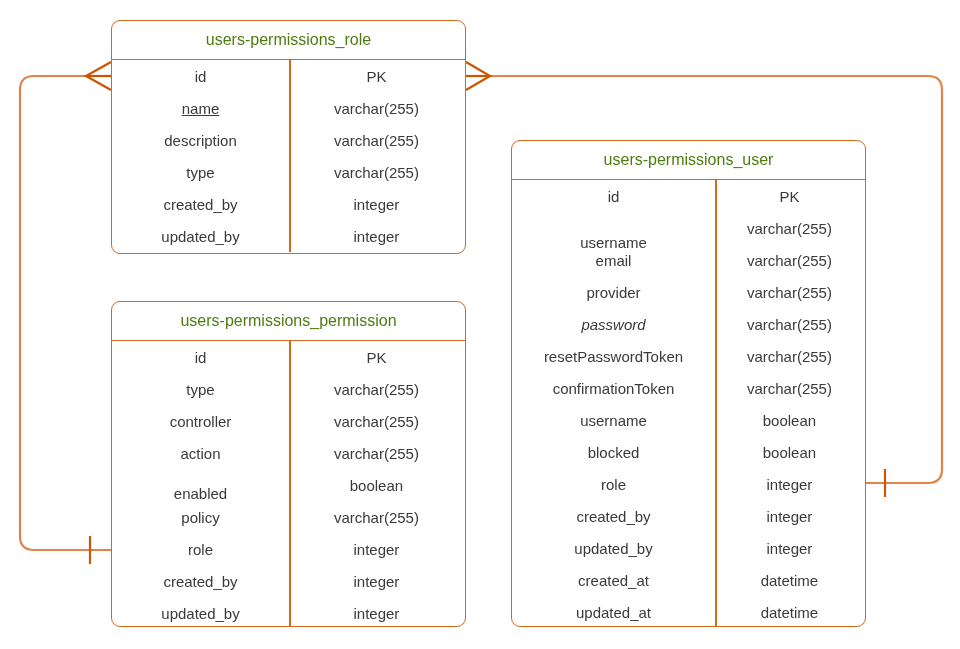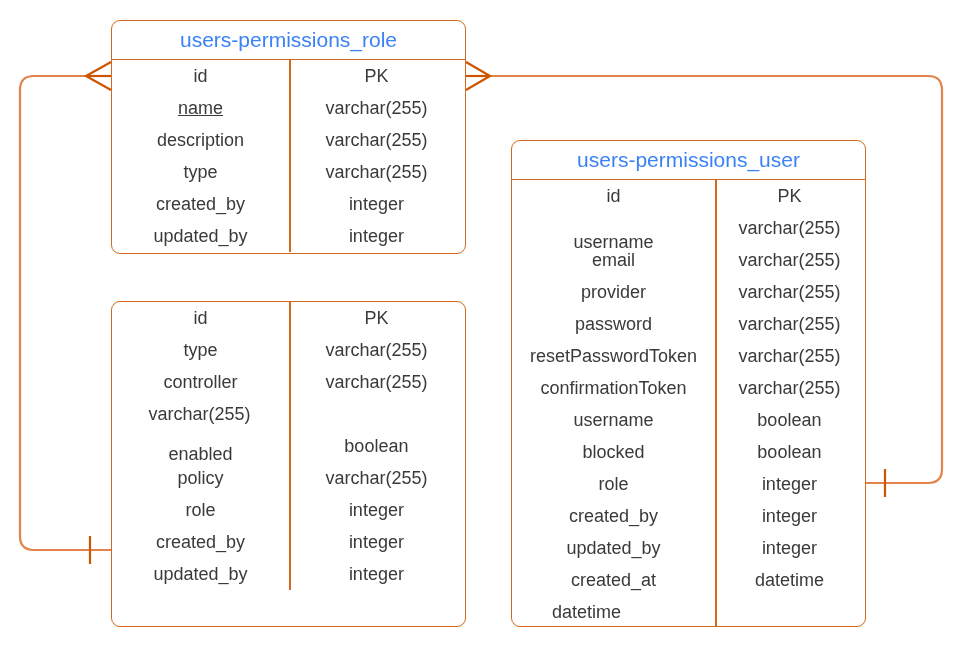--- a/index.html
+++ b/index.html
@@ -32,43 +32,43 @@
     box-sizing: border-box;
     border: 1.6px solid #d2691e;
     border-radius: 9px;
     background: #ffffff;
     overflow: hidden;
   }
   .entity-title {
     height: 38px;
     line-height: 38px;
     text-align: center;
-    font-size: 21px;
-    color: #3b82f6;
+    font-size: 16px;
+    color: #4d7c0f;
     border-bottom: 1.6px solid #d2691e;
     white-space: nowrap;
   }
   .entity-body {
     position: relative;
   }
   .col-divider {
     position: absolute;
     top: 0;
     bottom: 0;
     width: 1.6px;
     background: #d2691e;
   }
   .field-row {
     display: flex;
     height: 32px;
     align-items: center;
   }
   .field-name,
   .field-type {
-    font-size: 18px;
+    font-size: 15px;
     color: #3a3a3a;
     text-align: center;
     white-space: nowrap;
     overflow: hidden;
   }
 </style>
 </head>
 <body>
 
 <div id="canvas">
@@ -119,35 +119,37 @@
           <div class="field-type" style="width: 174.8px;">integer</div>
         </div>
         <div class="field-row">
           <div class="field-name" style="width: 177px;">updated_by</div>
           <div class="field-type" style="width: 174.8px;">integer</div>
         </div>
       </div>
   </div>
 
   <div class="entity" style="left: 111px; top: 301px; width: 355px; height: 326px;">
+    <div class="entity-title">users-permissions_permission</div>
     <div class="entity-body">
       <div class="col-divider" style="left: 177px;"></div>
     <div class="field-row">
           <div class="field-name" style="width: 177px;">id</div>
           <div class="field-type" style="width: 174.8px;">PK</div>
         </div>
         <div class="field-row">
           <div class="field-name" style="width: 177px;">type</div>
           <div class="field-type" style="width: 174.8px;">varchar(255)</div>
         </div>
         <div class="field-row">
           <div class="field-name" style="width: 177px;">controller</div>
           <div class="field-type" style="width: 174.8px;">varchar(255)</div>
         </div>
         <div class="field-row">
+          <div class="field-name" style="width: 177px;">action</div>
           <div class="field-type" style="width: 174.8px;">varchar(255)</div>
         </div>
         <div class="field-row">
           <div class="field-name" style="width: 177px; margin-top: 17px;">enabled</div>
           <div class="field-type" style="width: 174.8px;">boolean</div>
         </div>
         <div class="field-row">
           <div class="field-name" style="width: 177px;">policy</div>
           <div class="field-type" style="width: 174.8px;">varchar(255)</div>
         </div>
@@ -180,21 +182,21 @@
         </div>
         <div class="field-row">
           <div class="field-name" style="width: 203px;">email</div>
           <div class="field-type" style="width: 148.8px;">varchar(255)</div>
         </div>
         <div class="field-row">
           <div class="field-name" style="width: 203px;">provider</div>
           <div class="field-type" style="width: 148.8px;">varchar(255)</div>
         </div>
         <div class="field-row">
-          <div class="field-name" style="width: 203px;">password</div>
+          <div class="field-name" style="width: 203px; font-style: italic;">password</div>
           <div class="field-type" style="width: 148.8px;">varchar(255)</div>
         </div>
         <div class="field-row">
           <div class="field-name" style="width: 203px;">resetPasswordToken</div>
           <div class="field-type" style="width: 148.8px;">varchar(255)</div>
         </div>
         <div class="field-row">
           <div class="field-name" style="width: 203px;">confirmationToken</div>
           <div class="field-type" style="width: 148.8px;">varchar(255)</div>
         </div>
@@ -216,18 +218,19 @@
         </div>
         <div class="field-row">
           <div class="field-name" style="width: 203px;">updated_by</div>
           <div class="field-type" style="width: 148.8px;">integer</div>
         </div>
         <div class="field-row">
           <div class="field-name" style="width: 203px;">created_at</div>
           <div class="field-type" style="width: 148.8px;">datetime</div>
         </div>
         <div class="field-row">
+          <div class="field-name" style="width: 203px;">updated_at</div>
           <div class="field-type" style="width: 148.8px;">datetime</div>
         </div>
       </div>
   </div>
 
 </div>
 
 </body></html>

